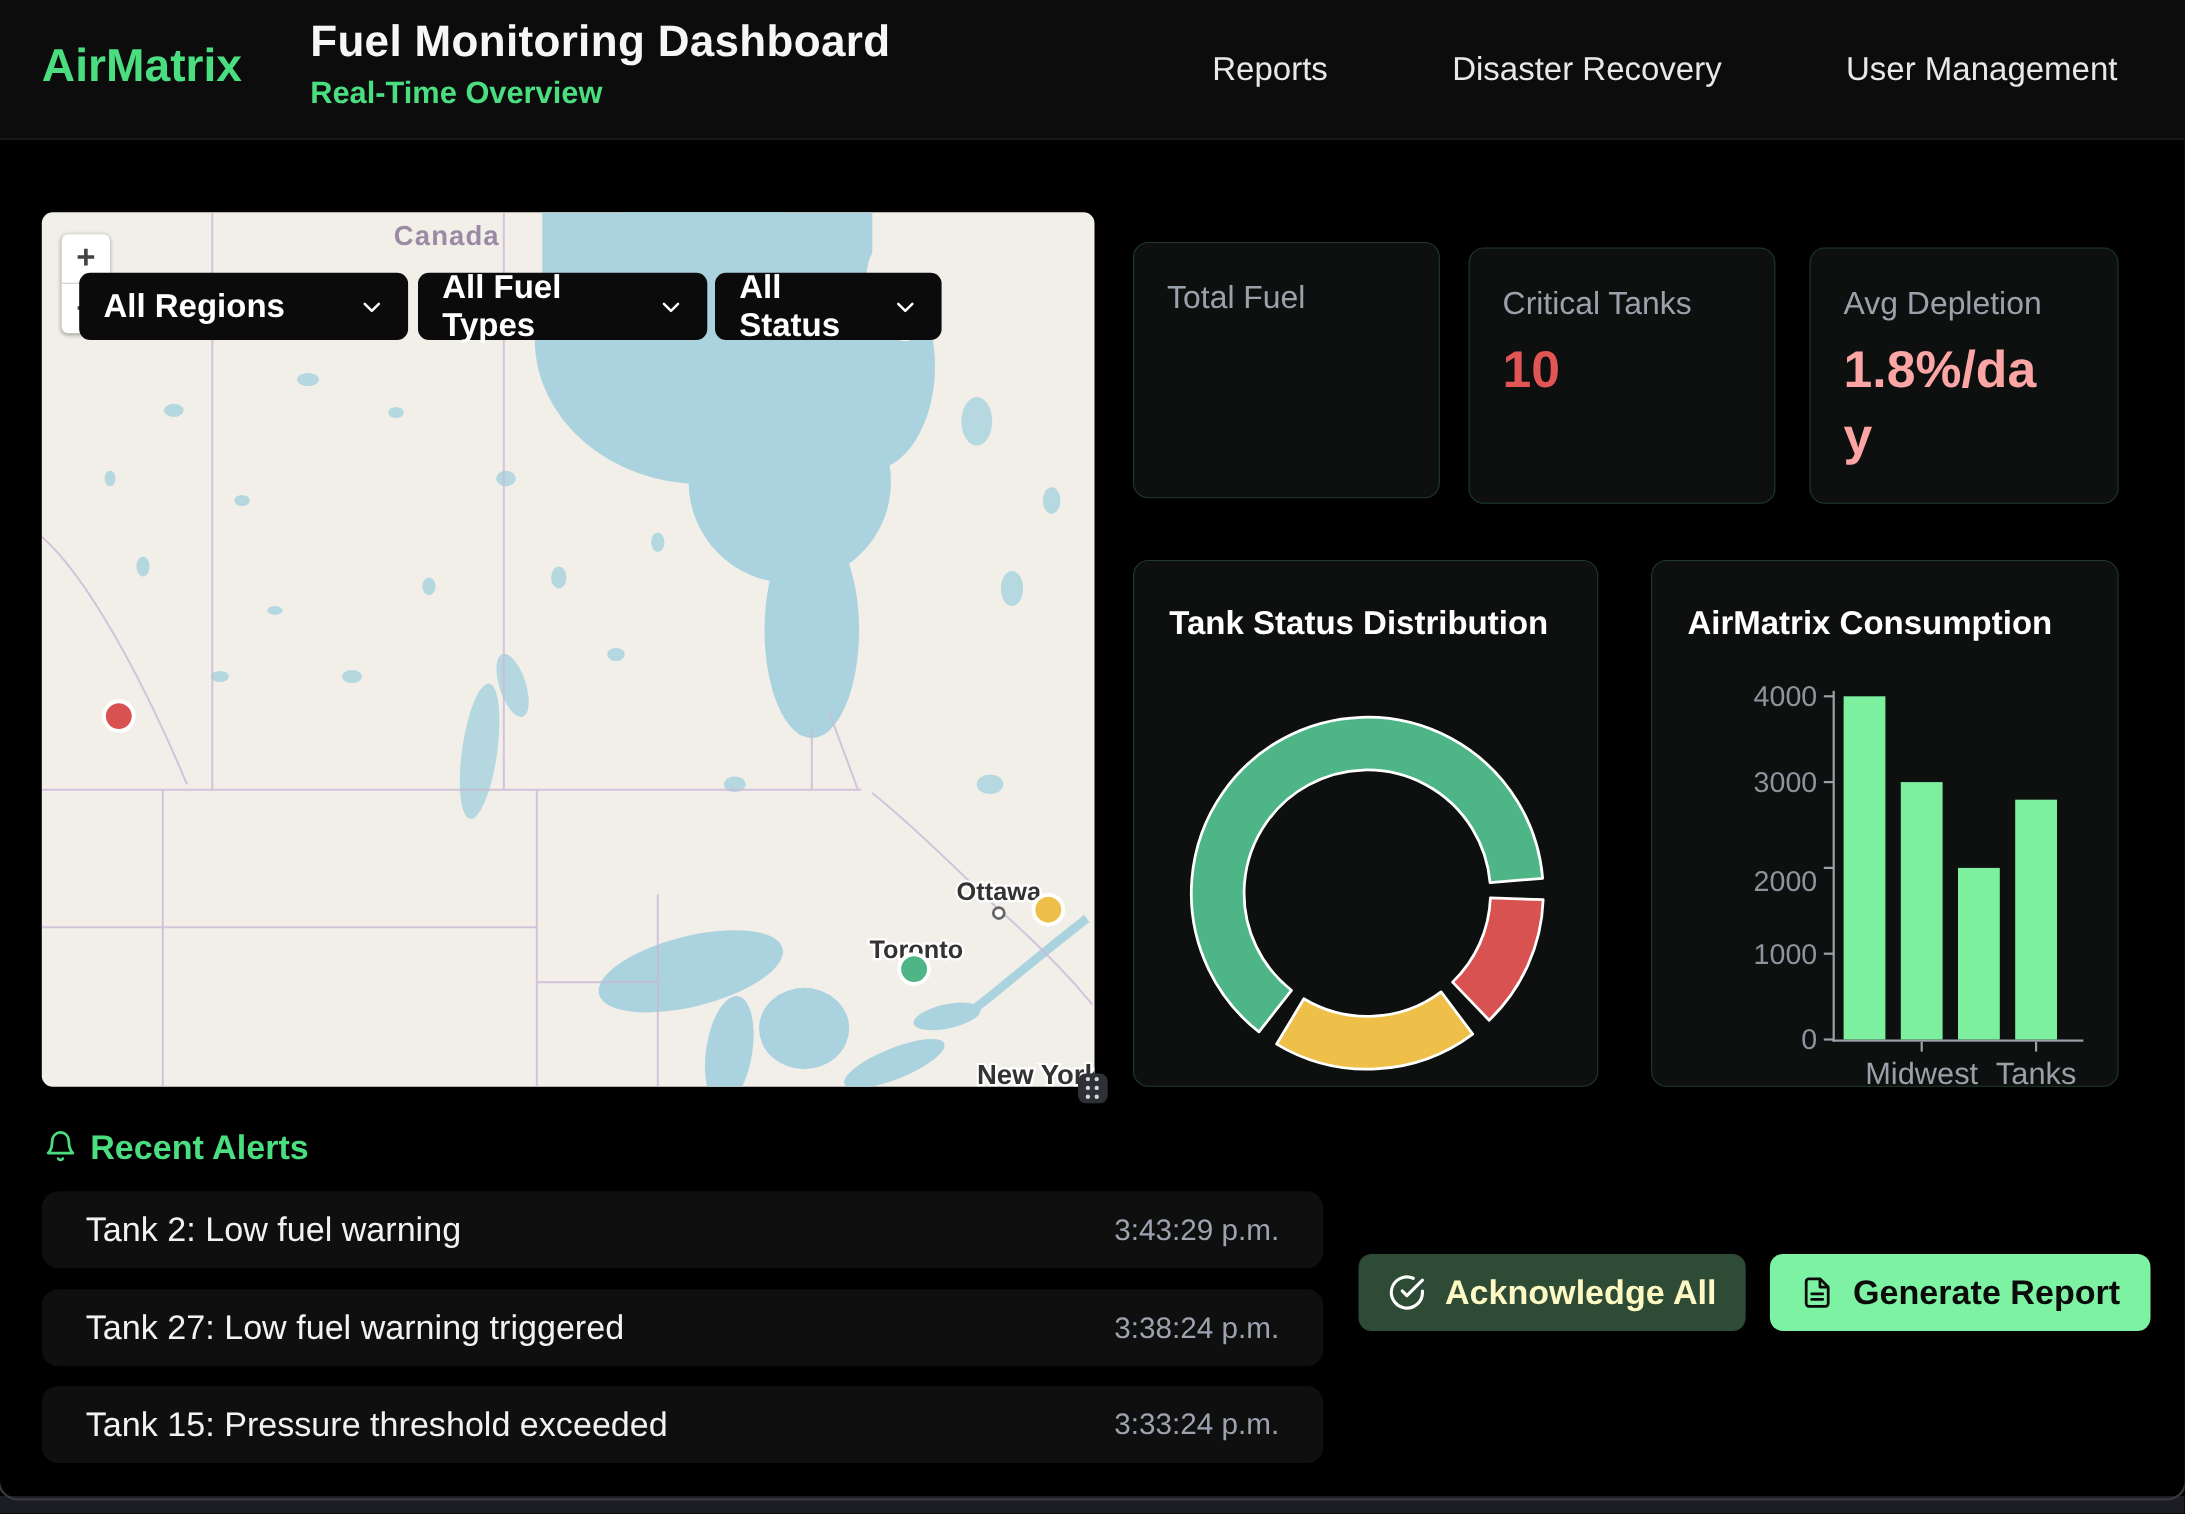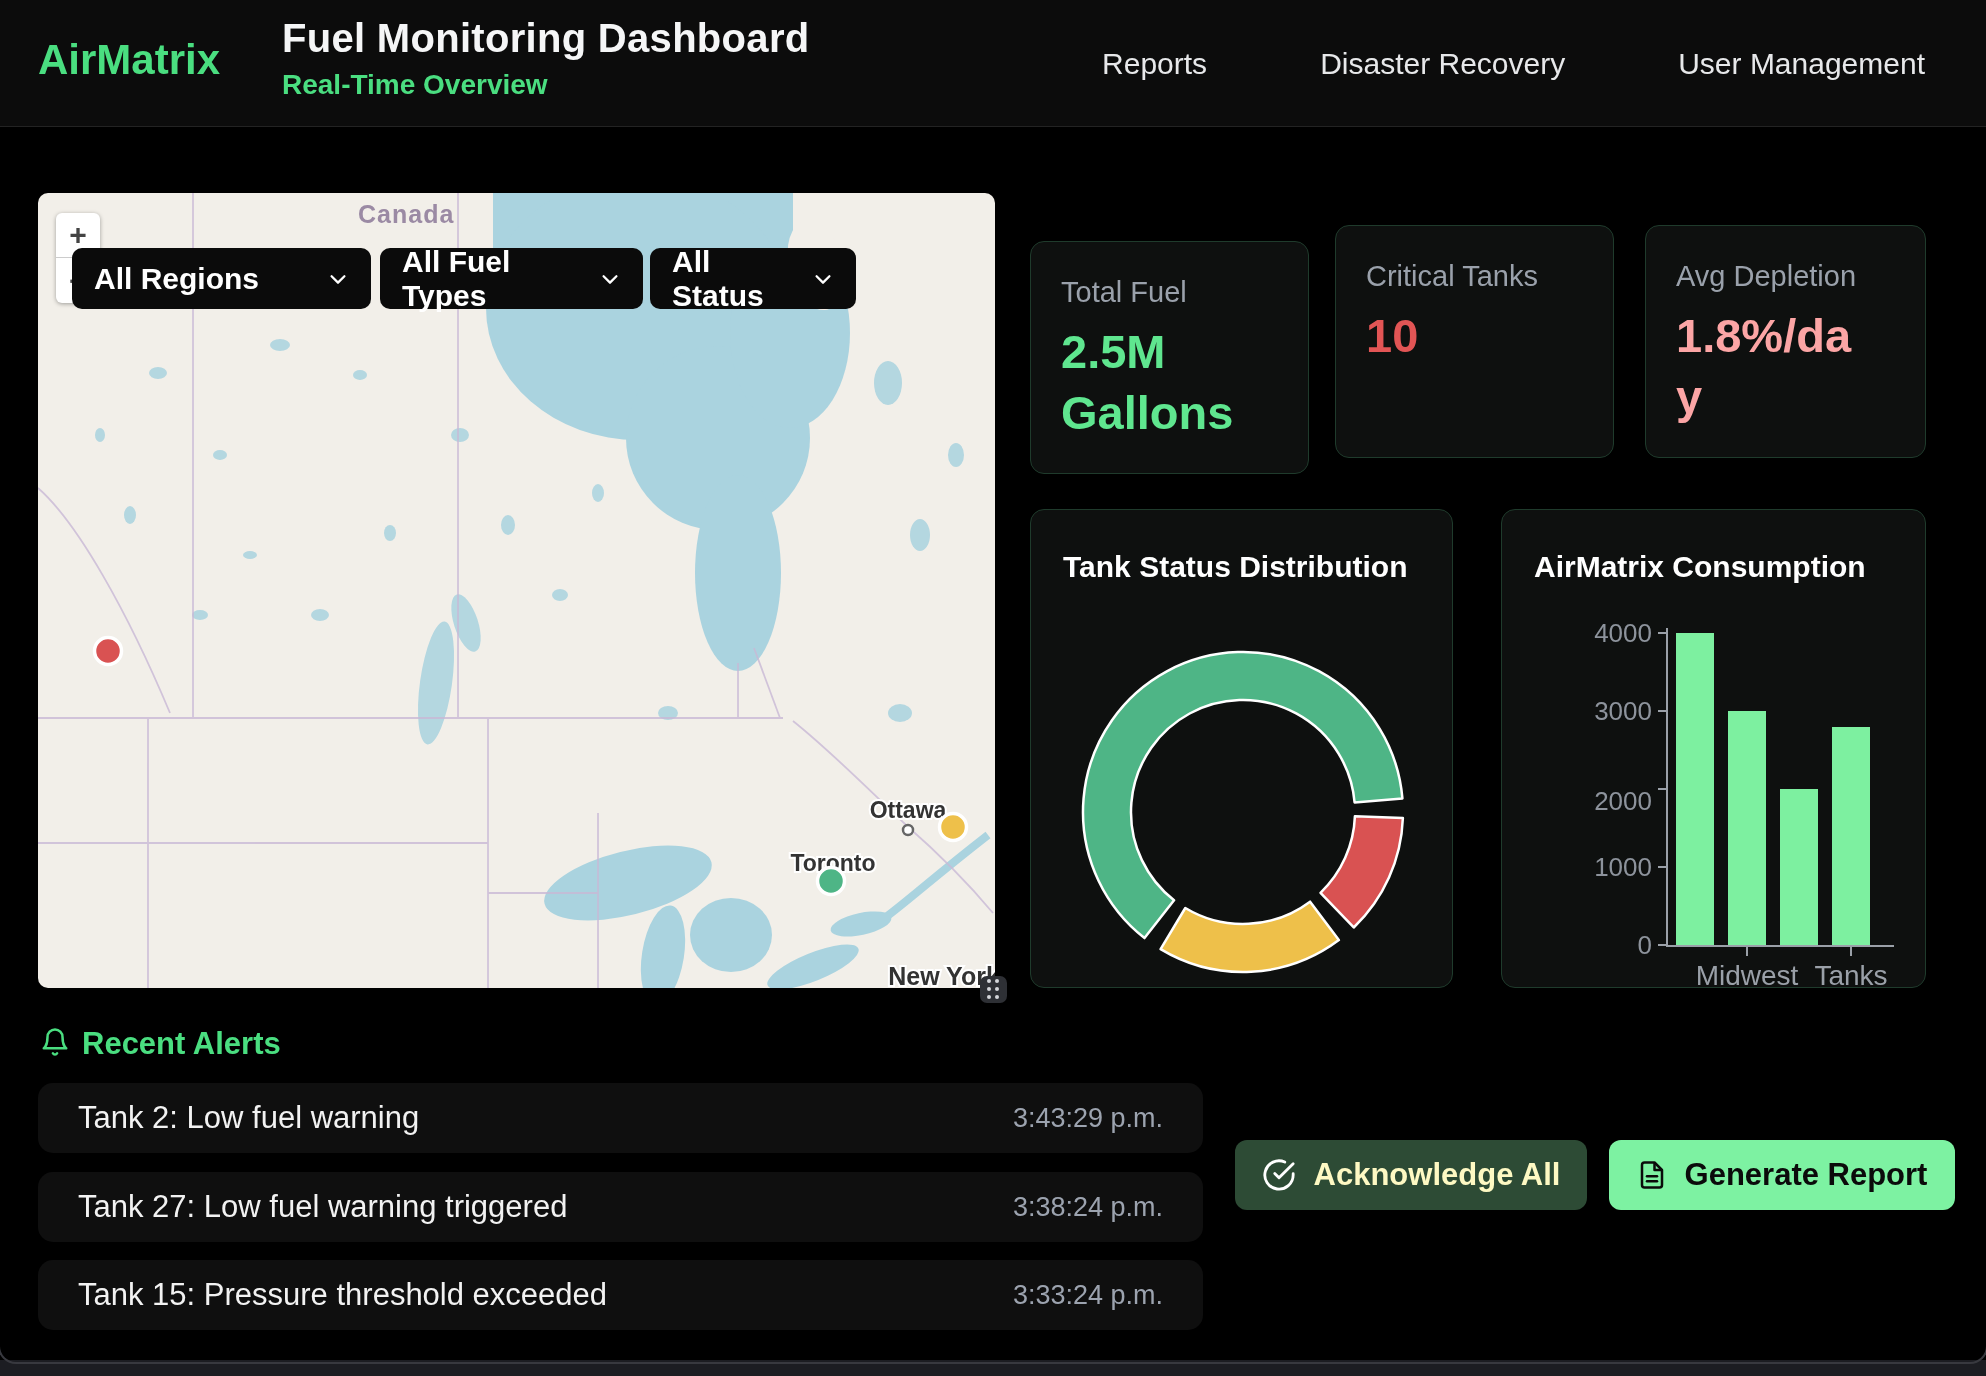--- a/index.html
+++ b/index.html
@@ -188,23 +188,22 @@
   <div class="drag-handle">
     <i></i>
       <i></i>
       <i></i>
       <i></i>
       <i></i>
       <i></i>
   </div>
 </div>
 
-<div class="card" style="left:1030px;top:241px;width:279px;height:233px;padding:34px 30px;">
+<div class="card" style="left:1030px;top:220px;width:279px;height:233px;padding:34px 30px;">
   <div class="stat-label">Total Fuel</div>
-  <div class="stat-value" style="color: rgb(95, 230, 143);">2.5M Gallons</div>
 </div>
 <div class="card" style="left:1335px;top:225px;width:279px;height:233px;padding:34px 30px;">
   <div class="stat-label">Critical Tanks</div>
   <div class="stat-value" style="color: rgb(226, 85, 85);">10</div>
 </div>
 <div class="card" style="left:1645px;top:225px;width:281px;height:233px;padding:34px 30px;">
   <div class="stat-label">Avg Depletion</div>
   <div class="stat-value" style="color: #fca5a5;">1.8%/day</div>
 </div>
 

